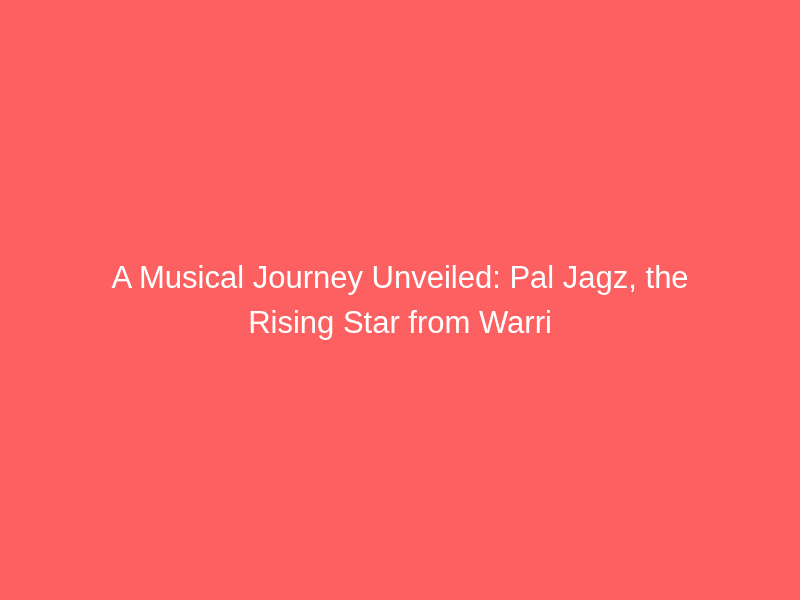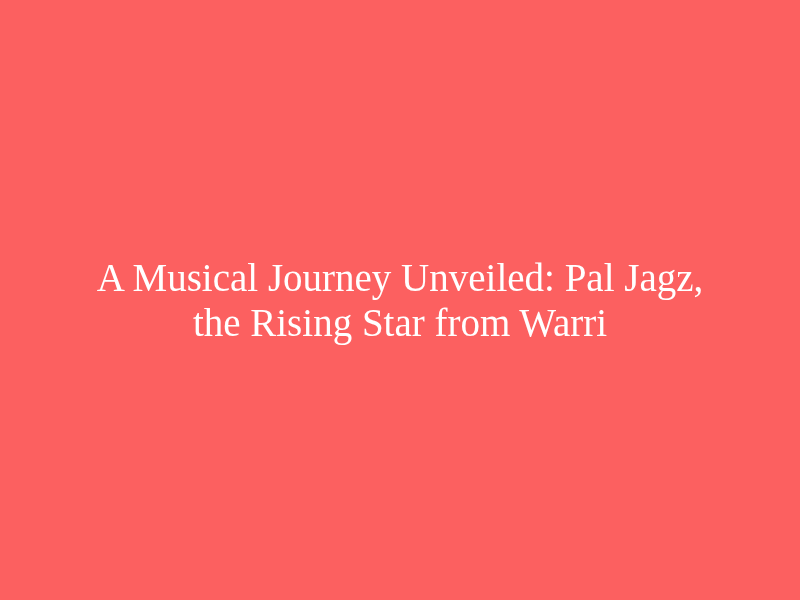--- a/index.html
+++ b/index.html
@@ -28,22 +28,22 @@
 
   .title-block {
     width: 640px;
     padding: 0 8px;
     box-sizing: border-box;
     text-align: center;
   }
 
   .card-title {
     margin: 0;
-    font-family: Liberation Serif, serif;
-    font-size: 39px;
+    font-family: Liberation Sans, sans-serif;
+    font-size: 31px;
     font-weight: 400;
     line-height: 45px;
     letter-spacing: 0px;
     color: #ffffff;
     text-align: center;
     white-space: pre-wrap;
     word-wrap: break-word;
   }
 </style>
 </head>

